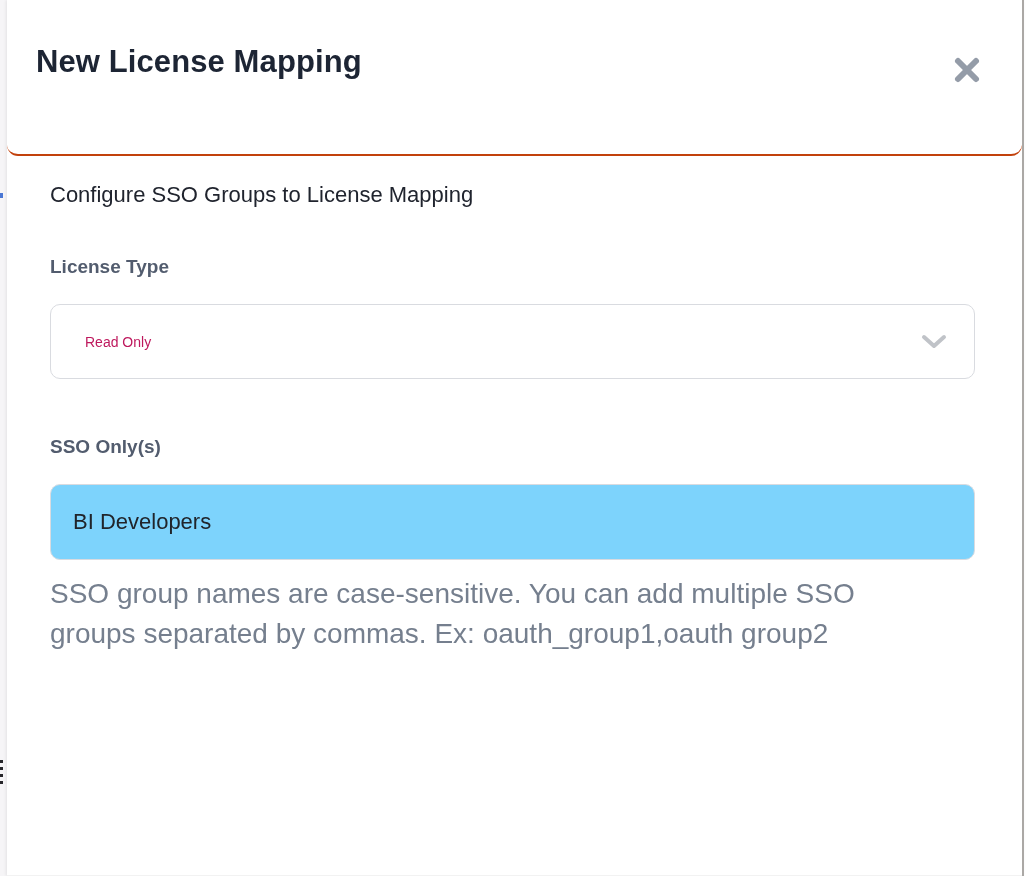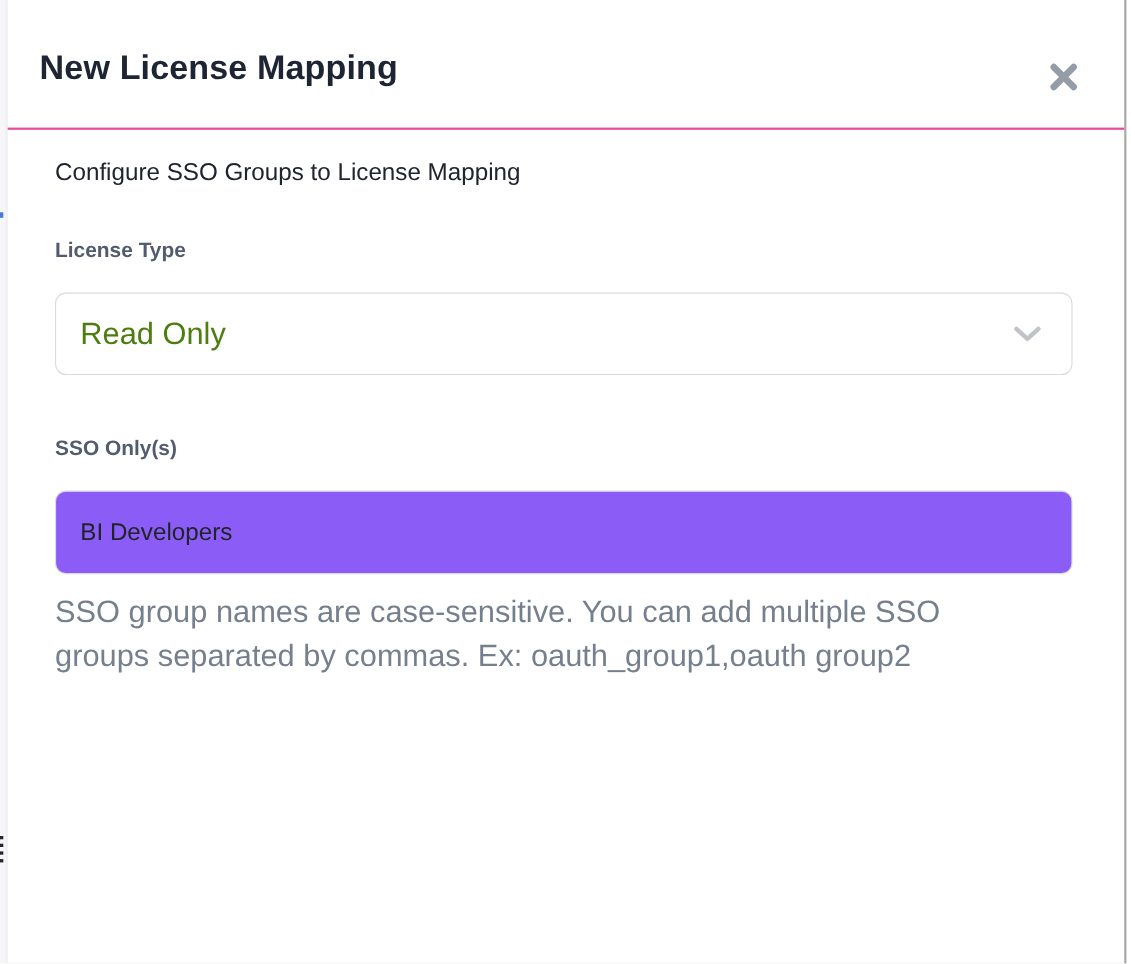--- a/index.html
+++ b/index.html
@@ -30,22 +30,23 @@
   .modal {
     position: absolute; left: 7px; top: 0;
     width: 1017px; height: 876px;
     background: #ffffff;
     border-right: 2px solid #aba8a5;
     box-shadow: -1px 0 3px rgba(0,0,0,0.08), 0 -1px 0 rgba(0,0,0,0.05) inset;
   }
 
   .modal-header {
     position: relative;
-    height: 118px;
-    border-bottom: 2px solid #ec4899;
+    height: 156px;
+    border-bottom: 2px solid #c2410c;
+    border-radius: 11px;
   }
   .modal-title {
     position: absolute; left: 29px; top: 44px;
     font-size: 31px; font-weight: 700;
     color: #1d2534;
     letter-spacing: 0.1px;
   }
   .close-btn {
     position: absolute; top: 54px; right: 39px;
     width: 32px; height: 32px;
@@ -76,32 +77,33 @@
     height: 75px;
     width: 100%;
     border: 1px solid #d9dbe0;
     border-radius: 10px;
     background: #ffffff;
     display: flex; align-items: center; justify-content: space-between;
     padding: 0 27px 0 22px;
     cursor: pointer;
   }
   .select-value {
-    font-size: 28px;
-    color: #4d7c0f;
+    font-size: 14px;
+    color: #be185d;
+    margin-left: 12px;
   }
 
   .text-input {
     margin-top: 26px;
     display: block;
     height: 76px;
     width: 100%;
     border: 1px solid #d9dbe0;
     border-radius: 10px;
-    background: #8b5cf6;
+    background: #7dd3fc;
     padding: 0 22px;
     font-family: "Liberation Sans", "DejaVu Sans", sans-serif;
     font-size: 22px;
     color: #20242a;
     outline: none;
   }
 
   .help-text {
     margin-top: 14px;
     font-size: 28px;

